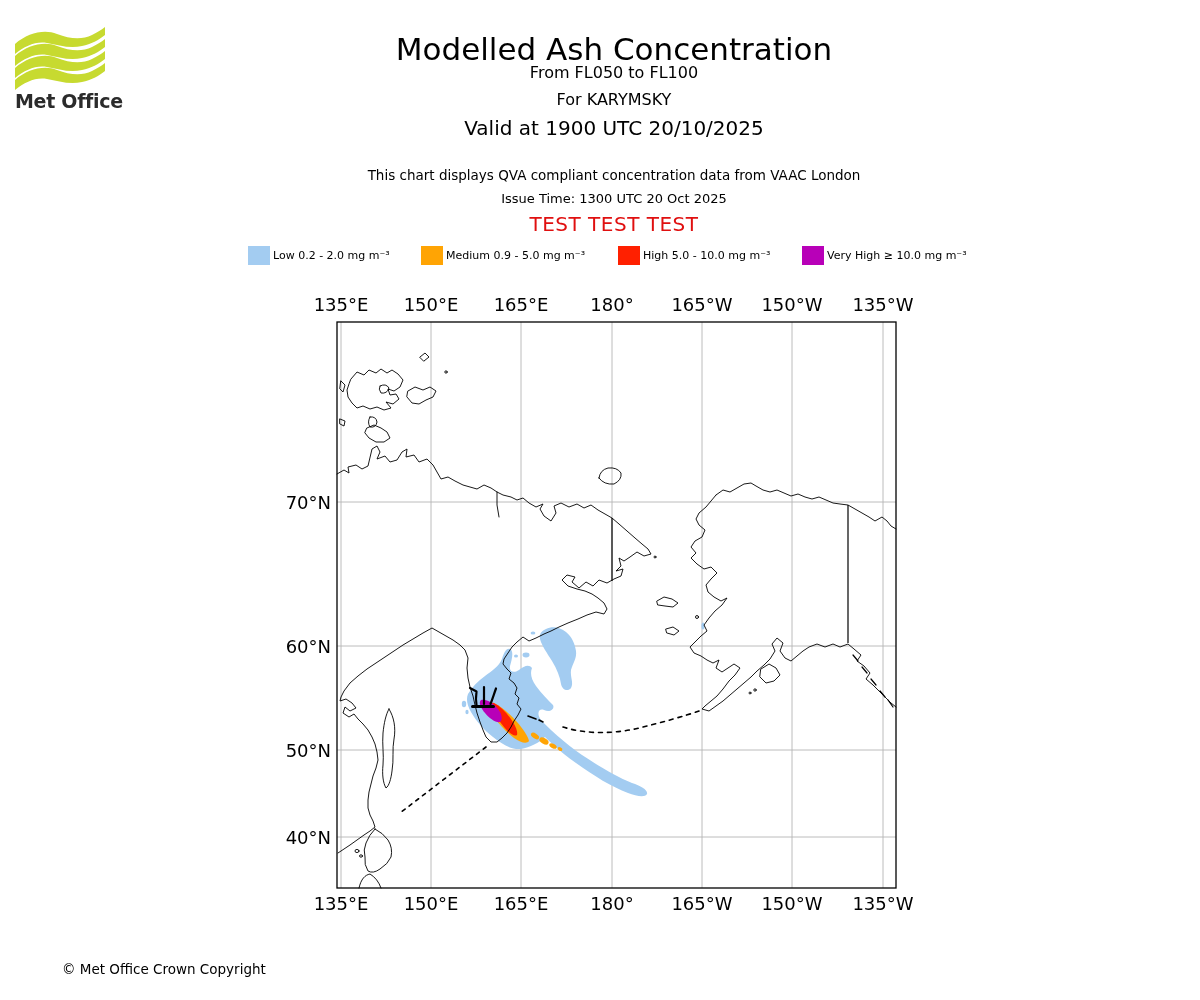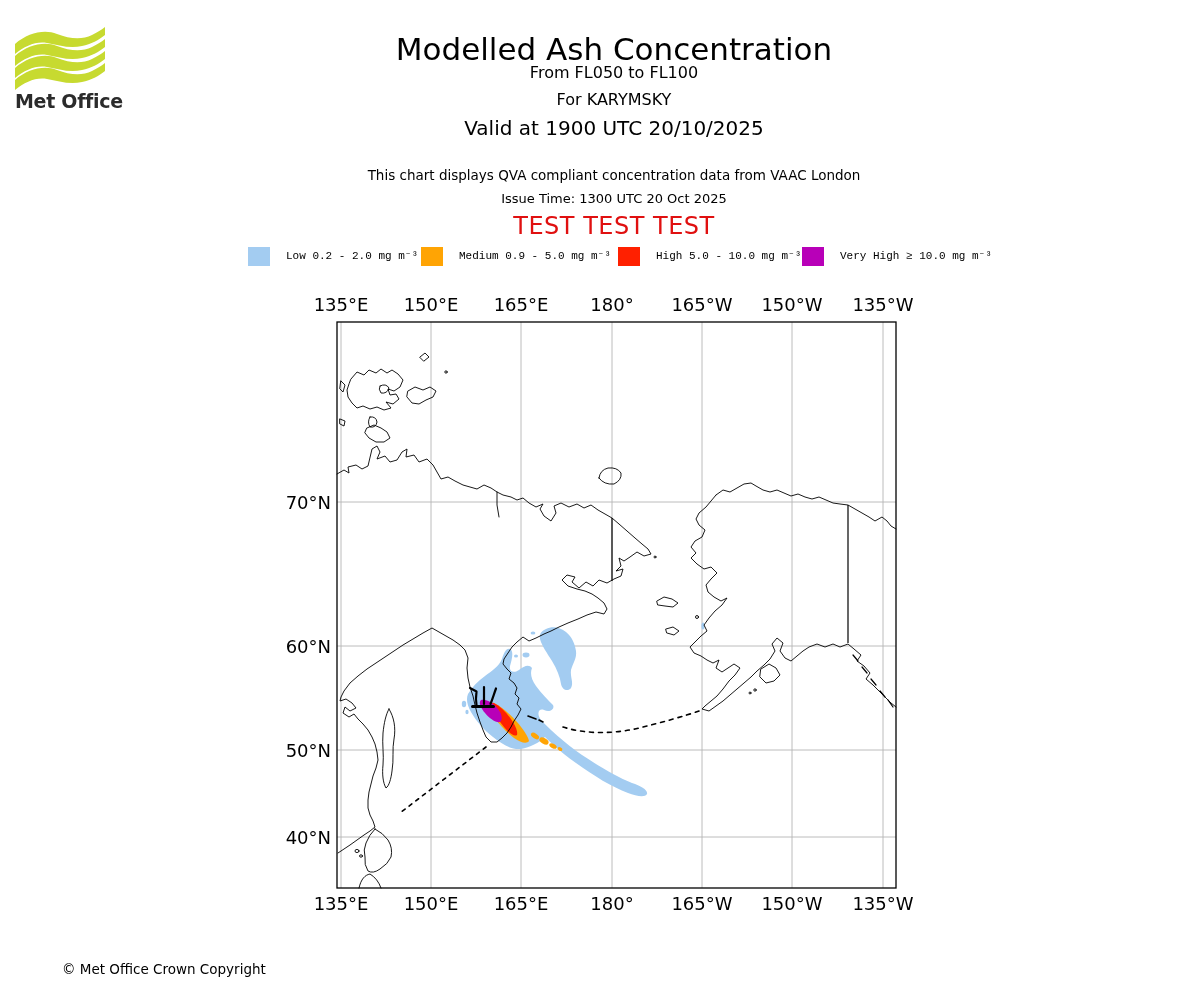--- a/index.html
+++ b/index.html
@@ -6,22 +6,22 @@
   body{width:1200px;height:1000px;position:relative;overflow:hidden;
        font-family:"DejaVu Sans","Liberation Sans",sans-serif;color:#000;}
   .abs{position:absolute;}
   .hdr{left:28px;width:1172px;text-align:center;}
   #title{top:31px;font-size:31px;line-height:1.2;}
   #sub-fl{top:63px;font-size:16px;}
   #sub-volc{top:90px;font-size:16px;}
   #sub-valid{top:116px;font-size:20px;}
   #note{top:159px;font-size:13.5px;margin-top:8px;}
   #issue{top:191px;font-size:13px;}
-  #test{top:212px;font-size:24px;letter-spacing:.5px;}
-  .legend-item{top:246px;display:flex;align-items:flex-end;gap:16px;height:20px;font-family:Liberation Mono, monospace;}
+  #test{top:212px;font-size:20px;letter-spacing:.5px;}
+  .legend-item{top:246px;display:flex;align-items:flex-start;gap:3px;height:20px;}
   .swatch{width:22px;height:19px;display:inline-block;flex:0 0 auto;}
   .legend-label{font-size:11px;white-space:nowrap;line-height:19px;}
   #copyright{left:62px;top:961px;font-size:13.5px;}
   #brand{left:15px;top:90px;font-size:19px;font-weight:bold;color:#2b2b2b;letter-spacing:-.3px;text-align:center;}
   svg text{font-family:"DejaVu Sans","Liberation Sans",sans-serif;}
 </style>
 </head>
 <body>
 
 <svg class="abs" style="left:0;top:0" width="120" height="115">

